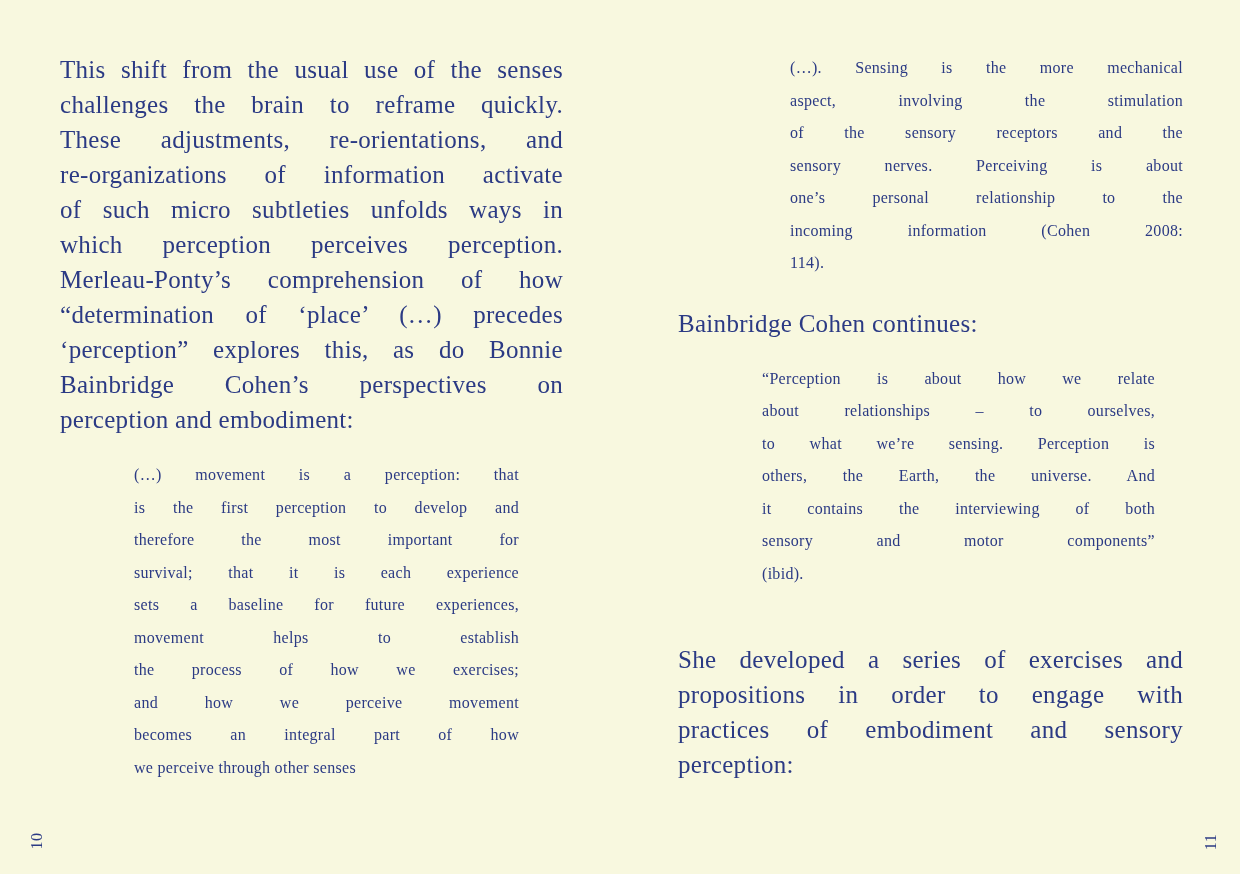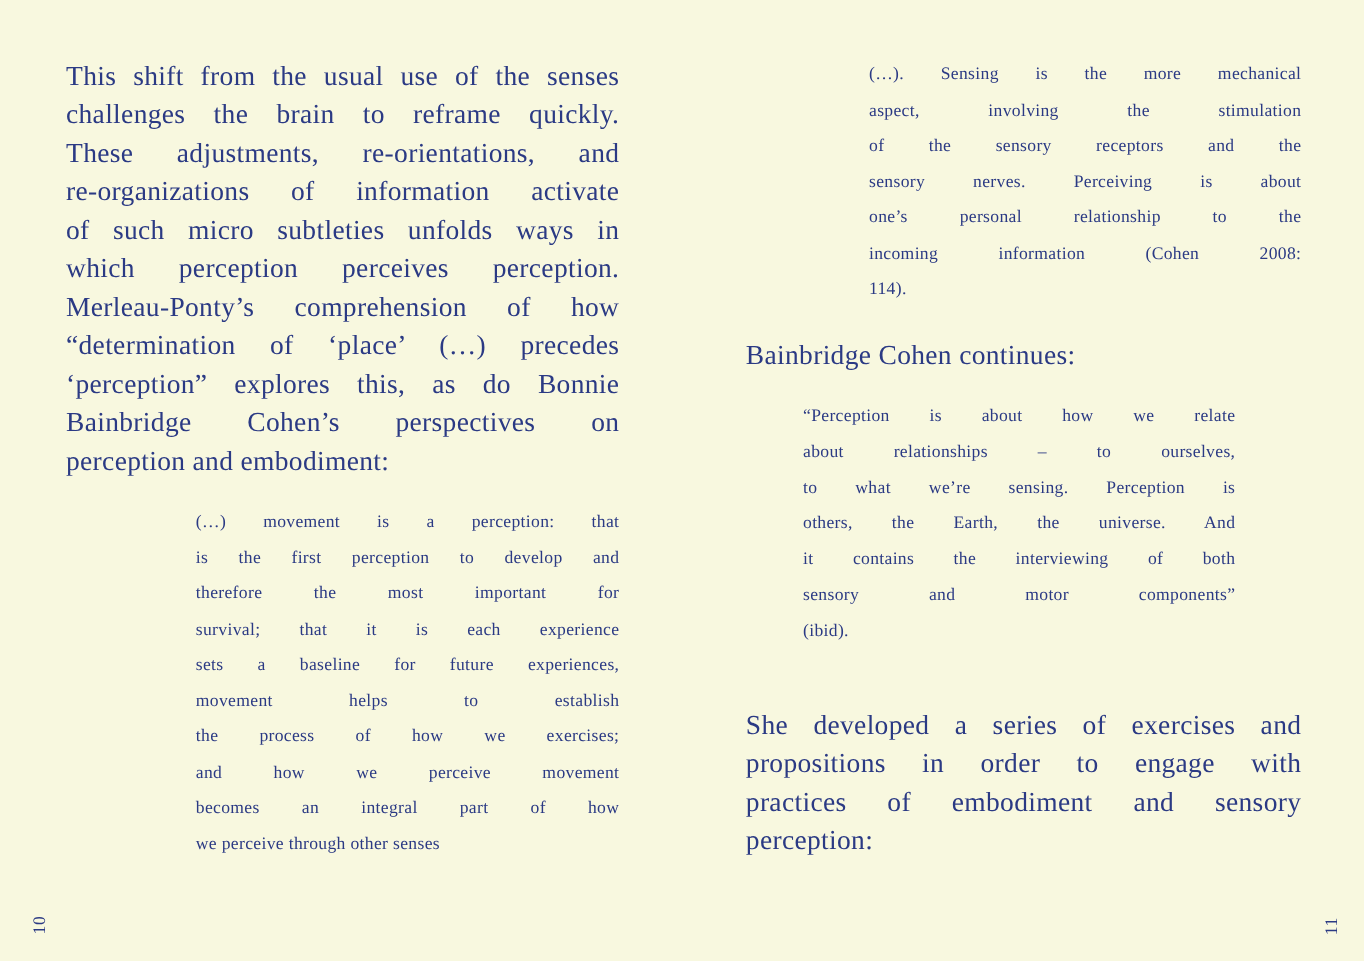--- a/index.html
+++ b/index.html
@@ -36,33 +36,33 @@
     text-align-last: justify;
   }
   .block .line:last-child {
     text-align-last: left;
   }
 
   .main-text  { font-size: 25px; line-height: 35px; }
   .quote-text { font-size: 16px; line-height: 32.5px; }
 
   .left-quote {
-    margin-left: 118px;
+    margin-left: 74px;
     width: 385px;
     margin-top: 22px;
   }
   .right-quote-1 {
     margin-left: 112px;
     width: 393px;
   }
   .right-heading {
     margin-top: 26px;
   }
   .right-quote-2 {
-    margin-left: 52px;
+    margin-left: 84px;
     width: 393px;
     margin-top: 22px;
   }
   .right-paragraph {
     margin-top: 52px;
   }
 
   .folio {
     position: absolute;
     font-size: 16px;

